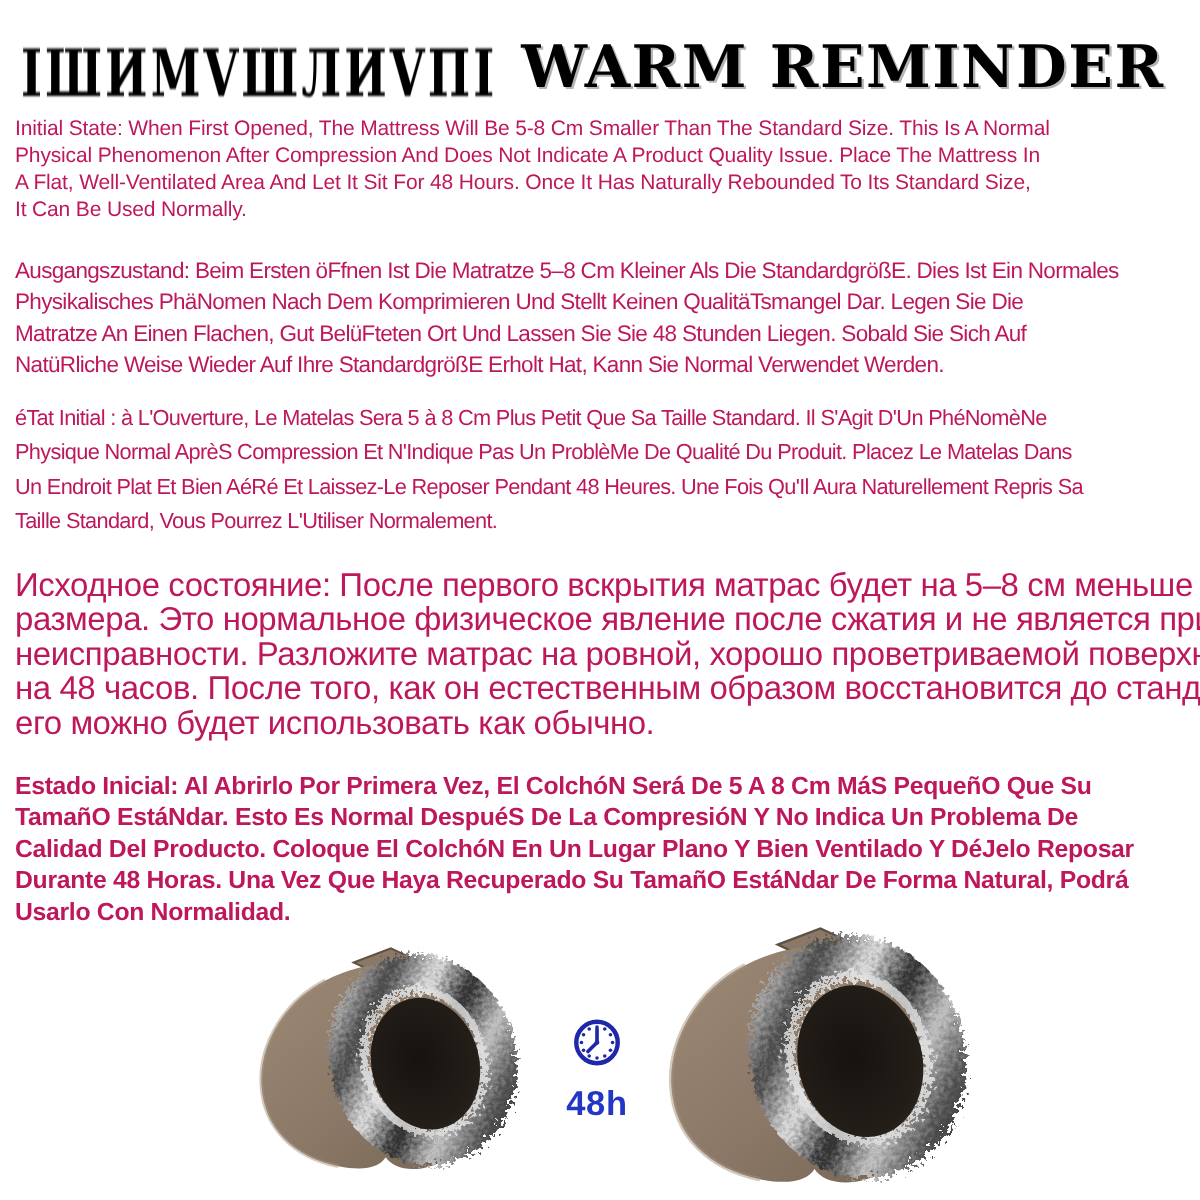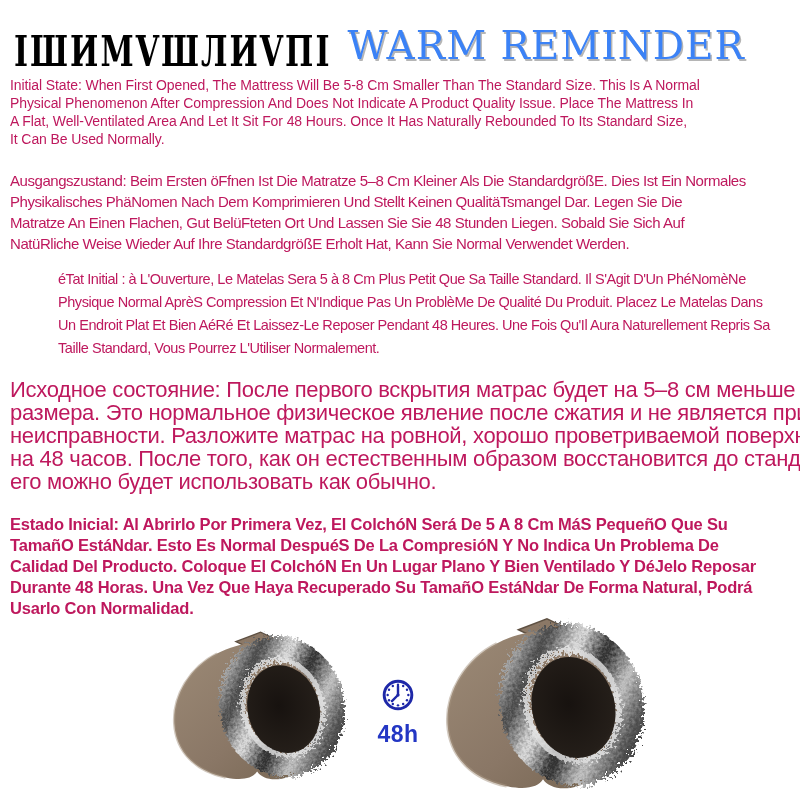--- a/index.html
+++ b/index.html
@@ -5,29 +5,29 @@
   html,body{margin:0;padding:0;}
   body{width:800px;height:800px;background:#ffffff;color:#151515;
        font-family:"Liberation Sans",sans-serif;position:relative;overflow:hidden;}
   .page{position:absolute;inset:0;background:#fff;}
 
   
   .title-bar{position:absolute;top:16px;left:14px;height:52px;display:flex;align-items:flex-end;gap:16px;}
   .glyphs{font-family:"DejaVu Serif",serif;font-weight:700;font-size:30px;letter-spacing:2px;
           transform:scaleY(1.45);transform-origin:center;filter:blur(.4px) contrast(1.2);
           color:#101010;white-space:nowrap;}
-  .page-title{font-family:"DejaVu Serif",serif;font-weight:400;font-size:39px;margin:0;
-          letter-spacing:1px;color:#3b82f6;white-space:nowrap;
+  .page-title{font-family:"DejaVu Serif",serif;font-weight:700;font-size:39px;margin:0;
+          letter-spacing:1px;color:#000000;white-space:nowrap;
           text-shadow:1.5px 1.5px 0 rgba(120,120,120,.55);}
 
   
   .para{position:absolute;left:10px;right:4px;margin:0;white-space:pre;color:#be185d;}
   .para-en{top:76px;font-size:14px;line-height:18px;letter-spacing:-.1px;}
   .para-de{top:170px;font-size:15px;line-height:21px;letter-spacing:-.45px;}
-  .para-fr{top:268px;font-size:14.5px;line-height:23px;letter-spacing:-.45px;margin-left:48px;}
+  .para-fr{top:268px;font-size:14.5px;line-height:23px;letter-spacing:-.45px;}
   .para-ru{top:378px;font-size:22px;line-height:23px;letter-spacing:-.3px;}
   .para-es{top:514px;font-size:16.5px;line-height:21px;letter-spacing:-.2px;font-weight:bold;}
 
   
   .illustration{position:absolute;top:608px;left:0;width:644px;height:192px;}
   .bed{position:absolute;}
   .bed-small{left:158px;top:20px;width:200px;height:158px;}
   .bed-large{left:434px;top:6px;width:220px;height:182px;}
   .timer{position:absolute;left:366px;top:68px;width:64px;text-align:center;}
   .timer-label{display:block;margin-top:3px;font-weight:700;font-size:23px;color:#2336c4;

